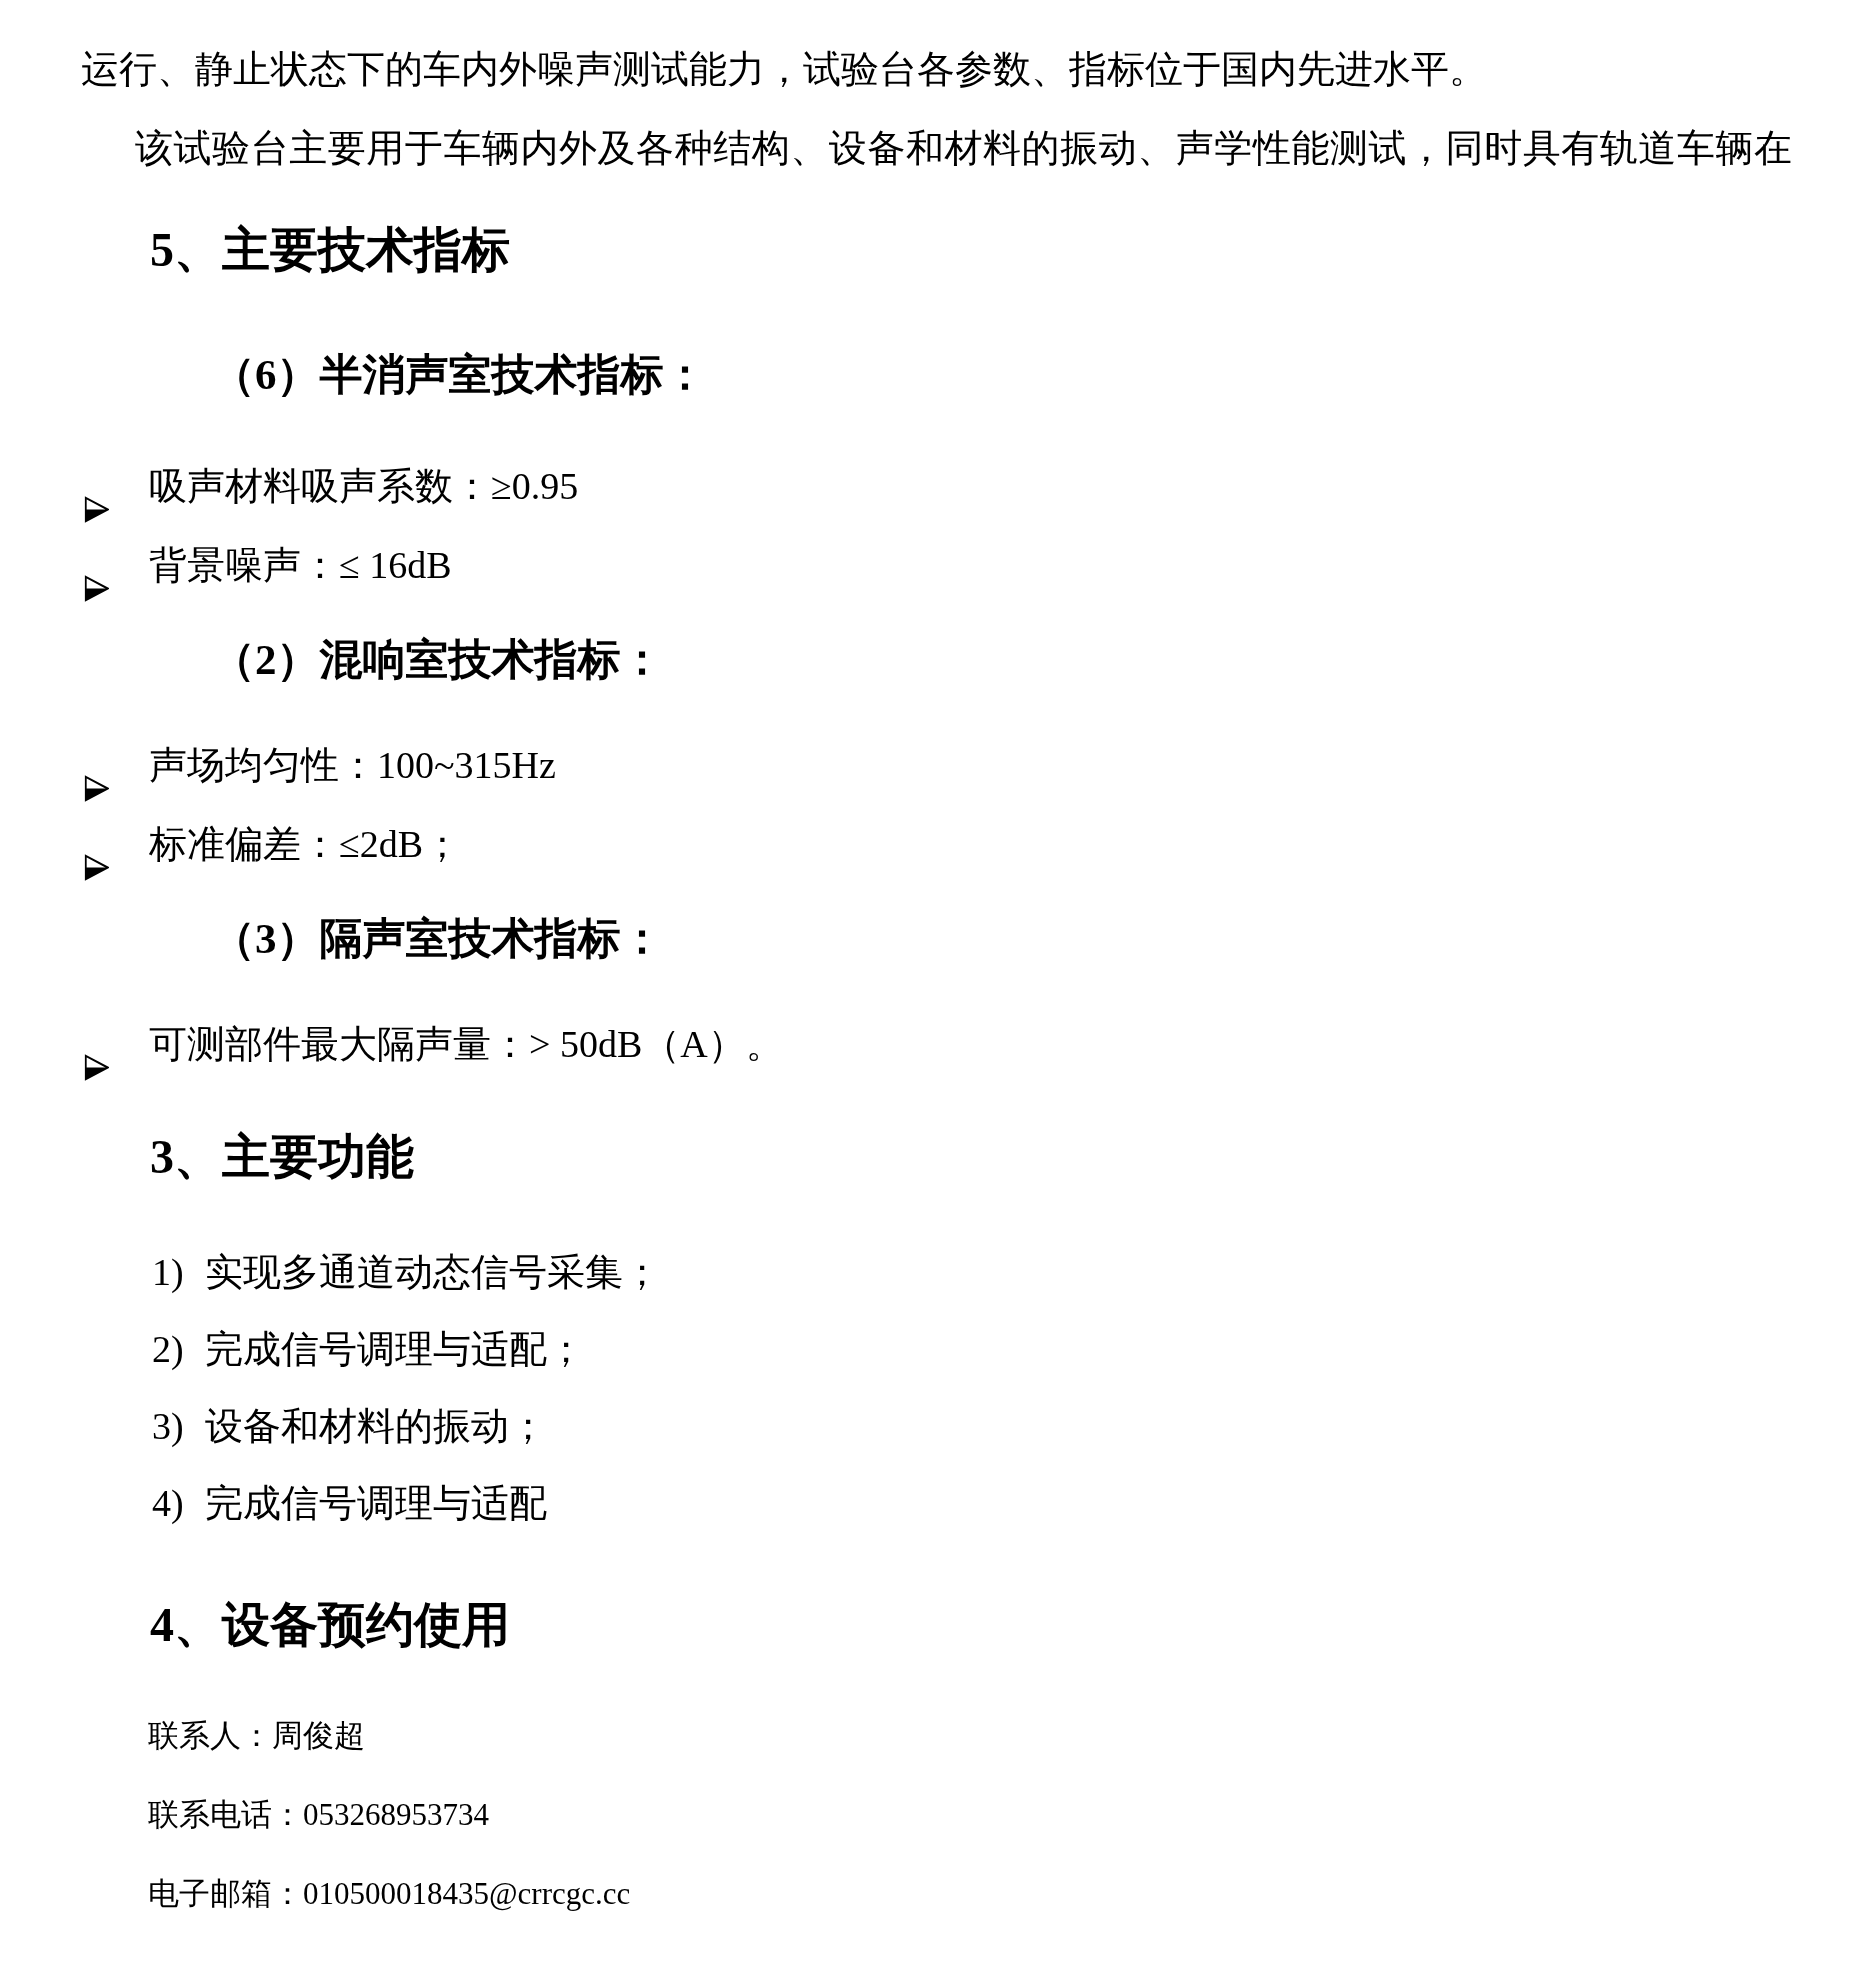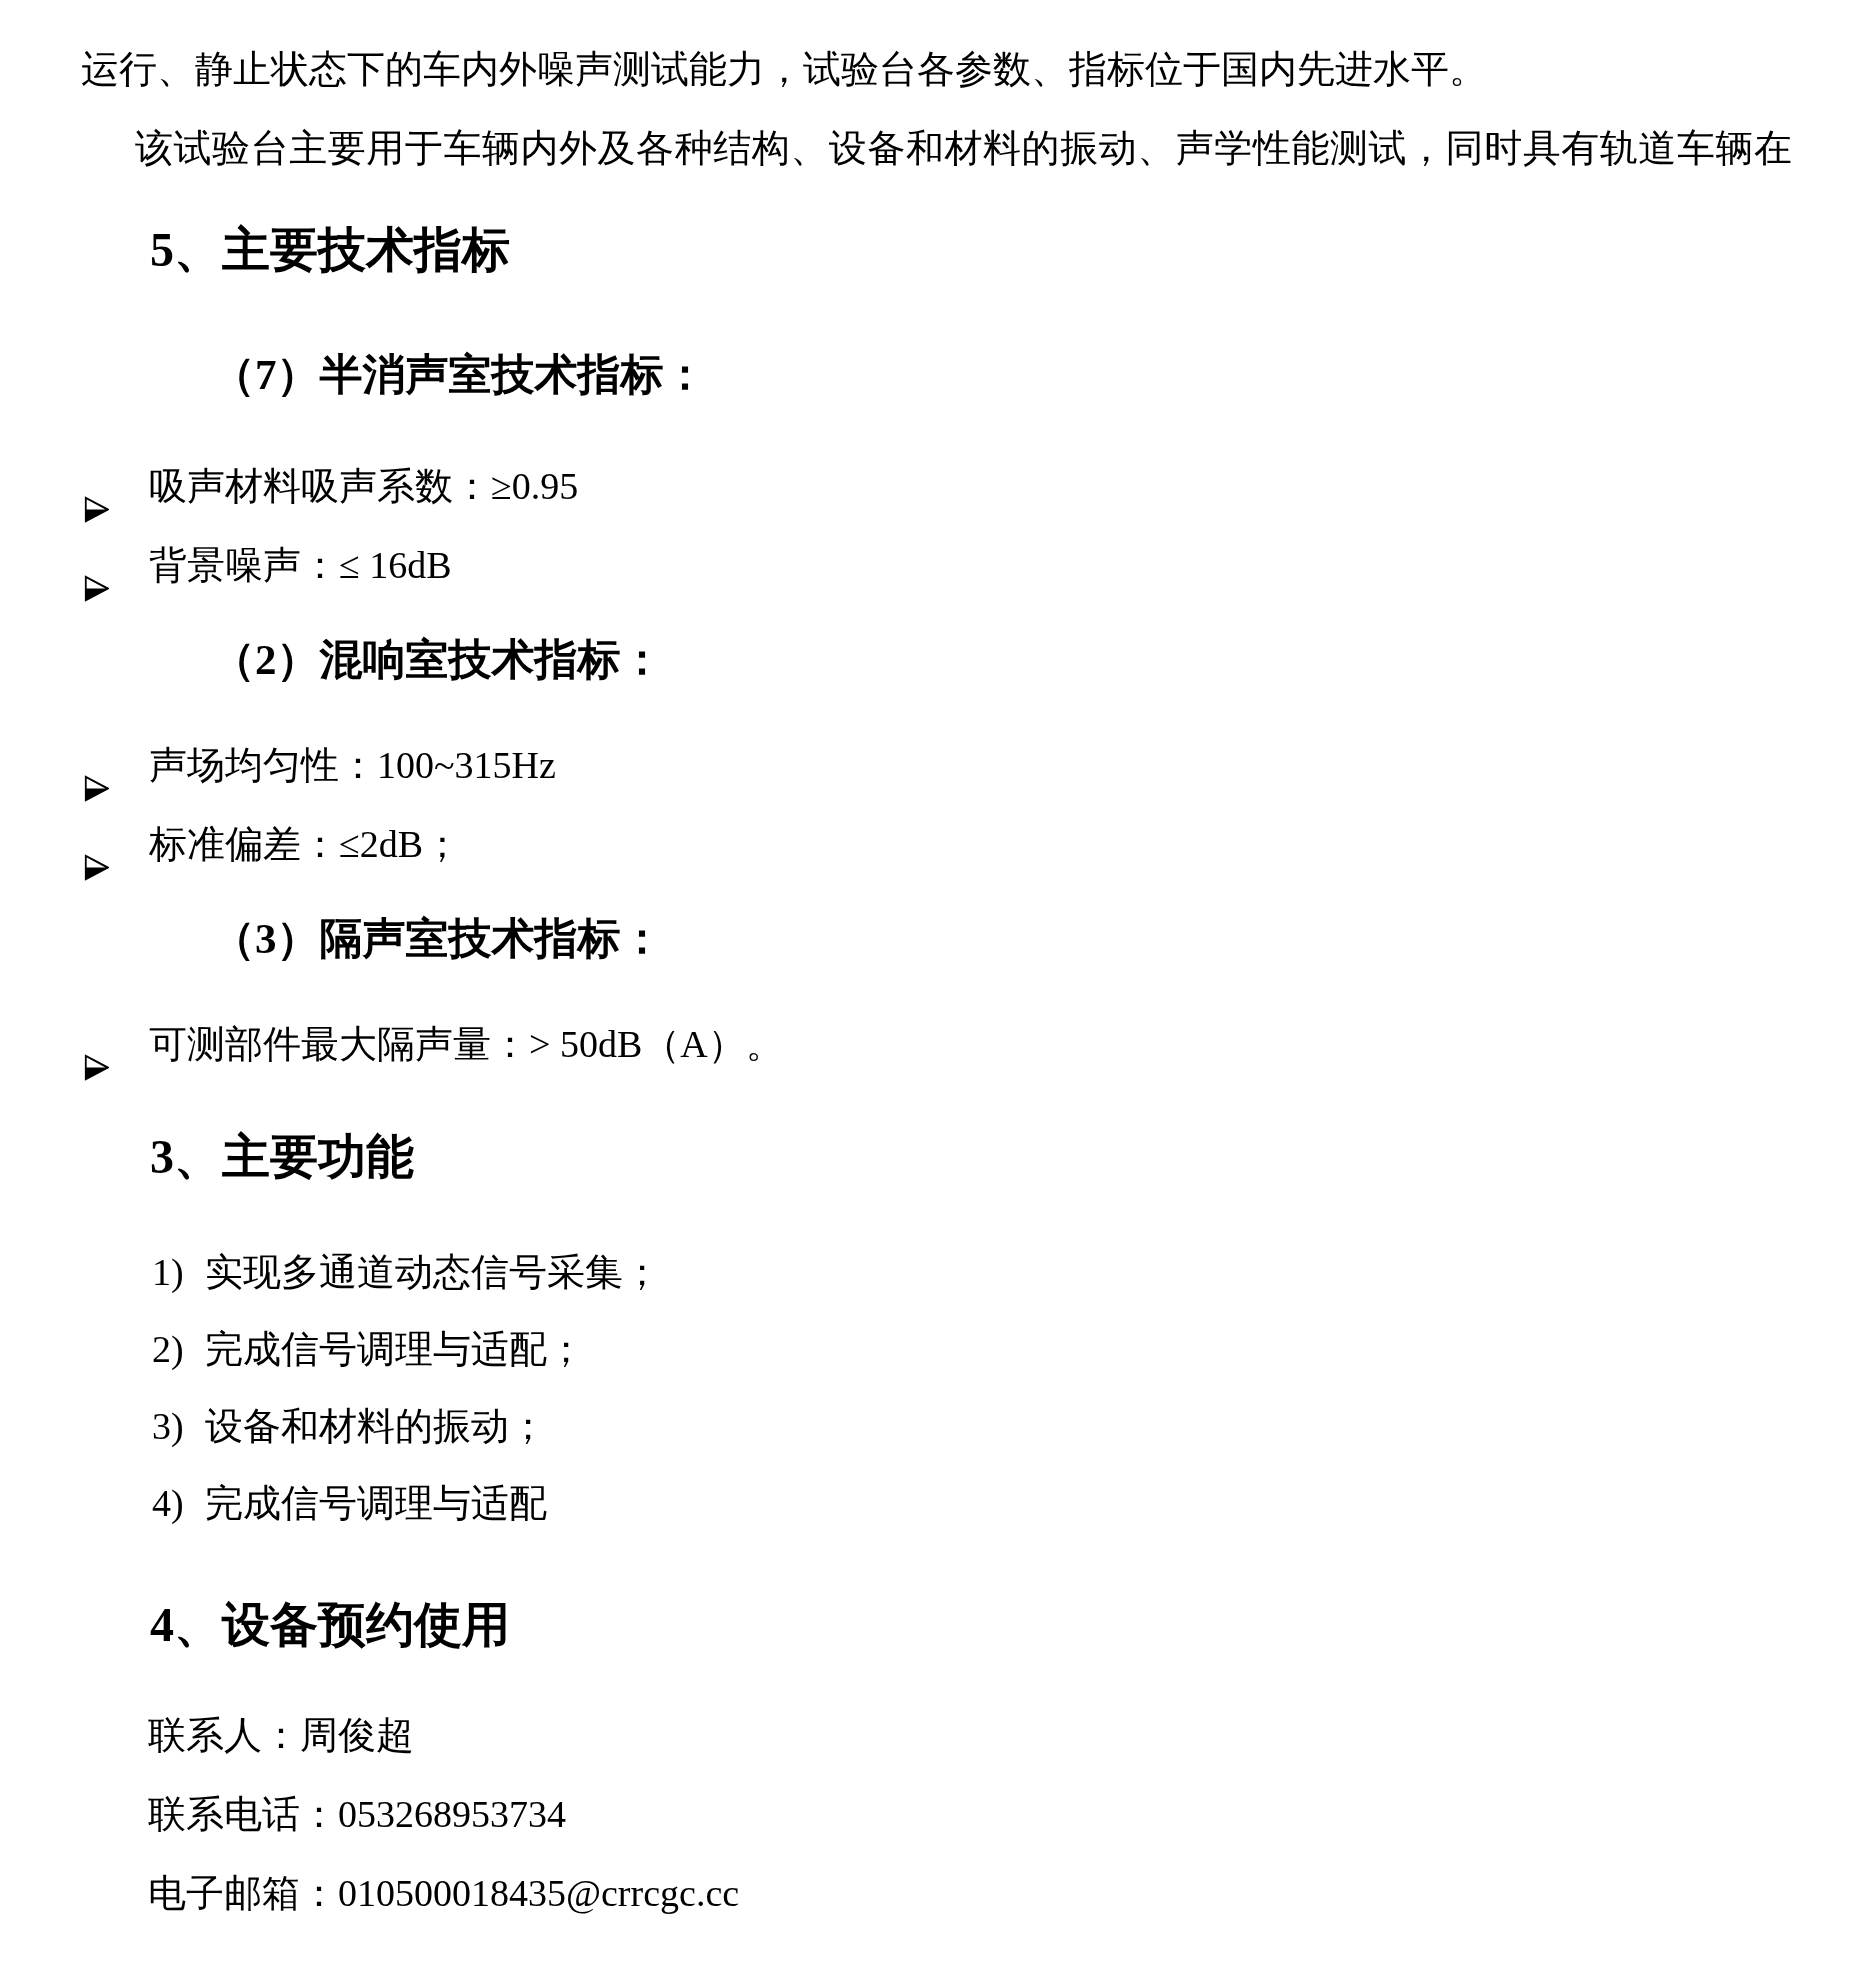--- a/index.html
+++ b/index.html
@@ -60,21 +60,21 @@
     line-height: 77px;
     padding-left: 124px;
     white-space: nowrap;
   }
   .num-item .marker {
     position: absolute;
     left: 71px;
     top: 0;
   }
   .contact {
-    font-size: 38px;
+    font-size: 31px;
     line-height: 79px;
     padding-left: 67px;
     white-space: nowrap;
   }
   
   .mt-s1h      { margin-top: 10px; }
   .mt-para     { margin-top: 30px; }
   .mt-s2h      { margin-top: 28px; }
   .mt-sub1     { margin-top: 60px; }
   .mt-bul-a    { margin-top: 40px; }
@@ -92,21 +92,21 @@
 
 <div class="page">
 
   <div class="mt-para">
     <div class="para-line">运行、静止状态下的车内外噪声测试能力，试验台各参数、指标位于国内先进水平。</div>
     <div class="para-line first">该试验台主要用于车辆内外及各种结构、设备和材料的振动、声学性能测试，同时具有轨道车辆在</div>
   </div>
 
   <div class="h1 mt-s2h">5、主要技术指标</div>
 
-  <div class="sub mt-sub1">（7）半消声室技术指标：</div>
+  <div class="sub mt-sub1">（6）半消声室技术指标：</div>
 
   <div class="bullet mt-bul-a">
     <span class="arrow-icon">
       <svg viewBox="0 0 100 100" width="25.4" height="29" preserveAspectRatio="none">
         <polygon points="7,10 93,50 7,90" fill="#ffffff" stroke="#000000" stroke-width="7"></polygon>
         <polygon points="7,90 93,50 7,50" fill="#000000"></polygon>
       </svg>
     </span>
     <span>吸声材料吸声系数：≥0.95</span>
   </div>

